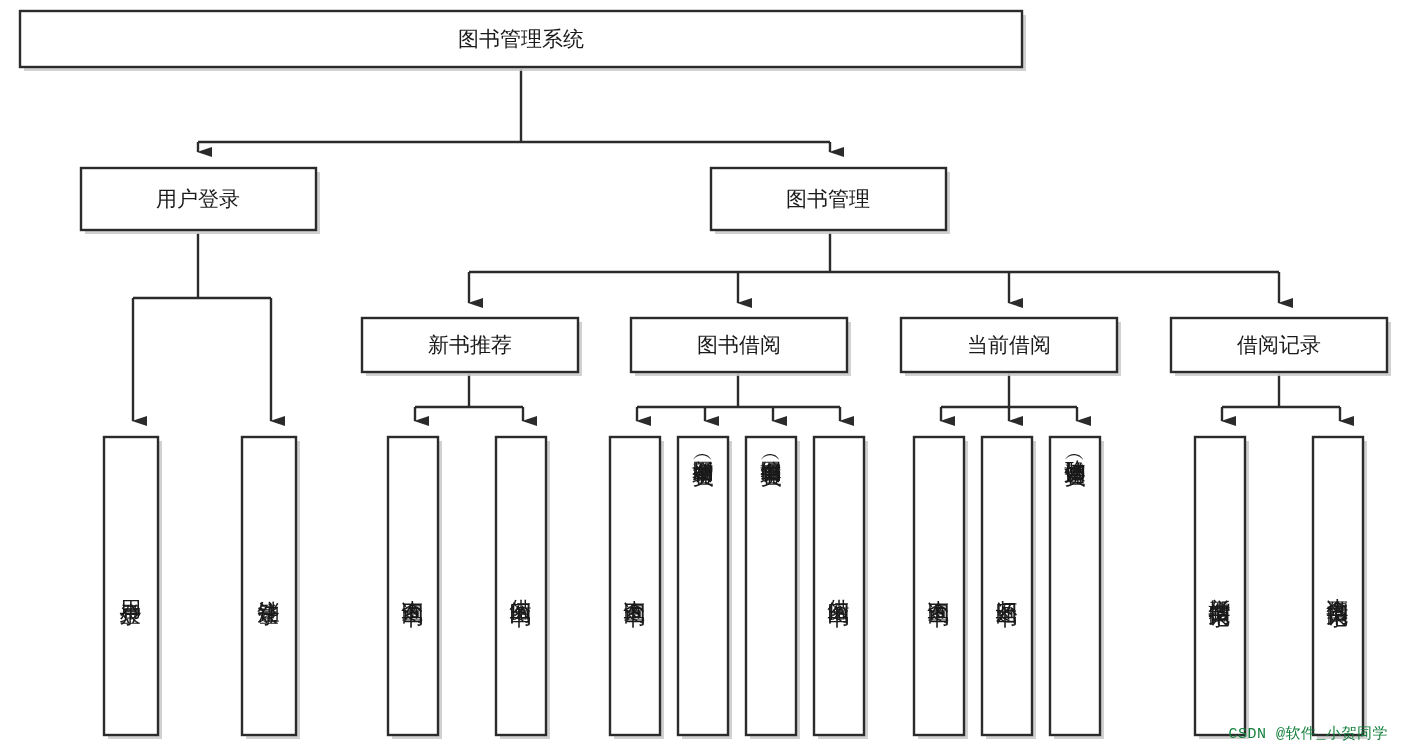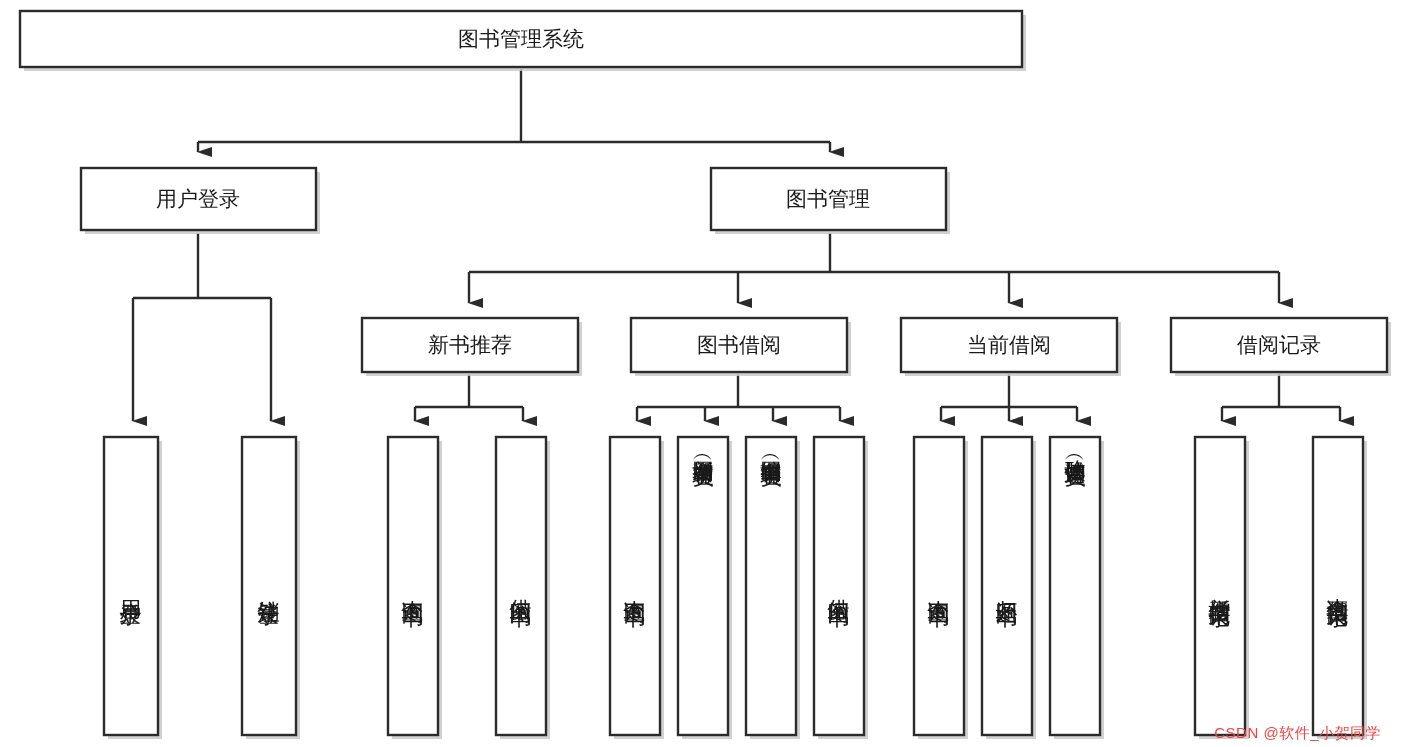--- a/index.html
+++ b/index.html
@@ -42,25 +42,25 @@
     text-orientation:upright;
     font-family:"DejaVu Sans","Liberation Sans",sans-serif;
     font-size:22px;
     line-height:1.05;
     letter-spacing:2px;
     color:#1a1a1a;
     white-space:nowrap;
   }
   #watermark{
     position:absolute;
-    right:24px;
+    right:17px;
     bottom:4px;
-    font-family:Liberation Sans, sans-serif;
+    font-family:Liberation Mono, monospace;
     font-size:15px;
-    color:#ef4444;
+    color:#15803d;
     letter-spacing:.5px;
     user-select:none;
   }
 </style>
 </head>
 <body>
 
 <div id="diagram-root">
 
   <svg width="1405" height="747" viewBox="0 0 1405 747">

